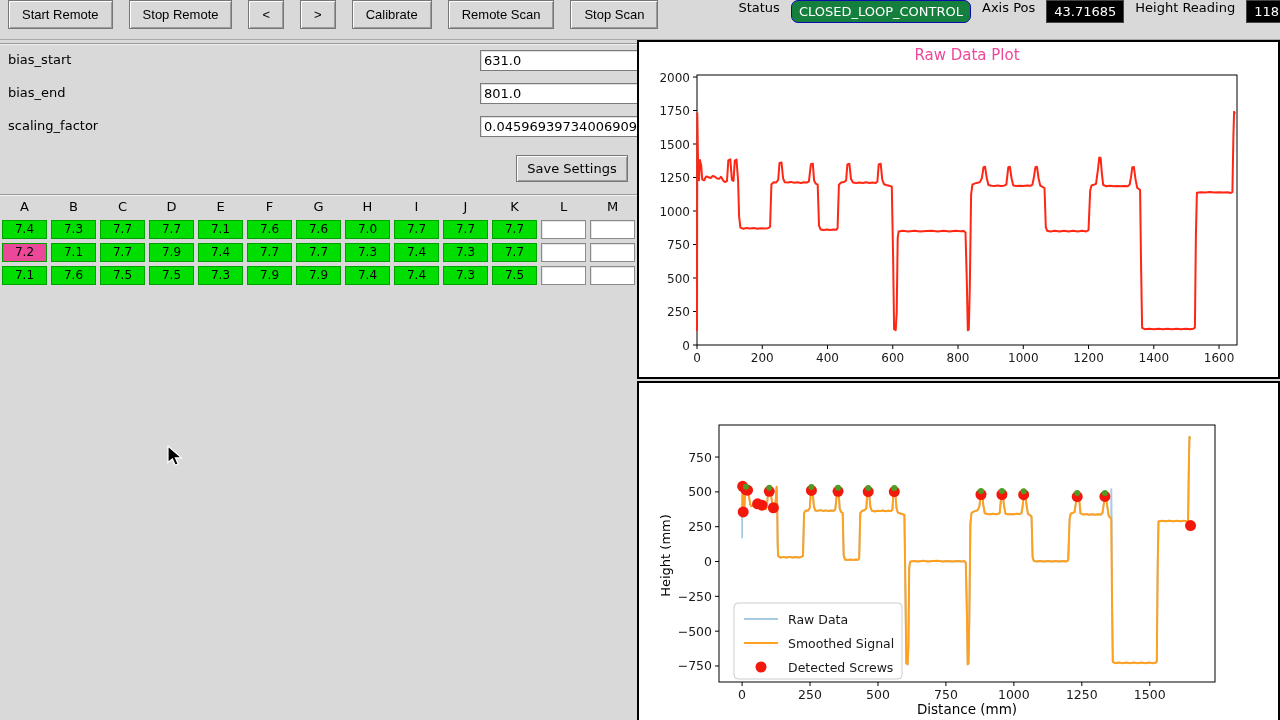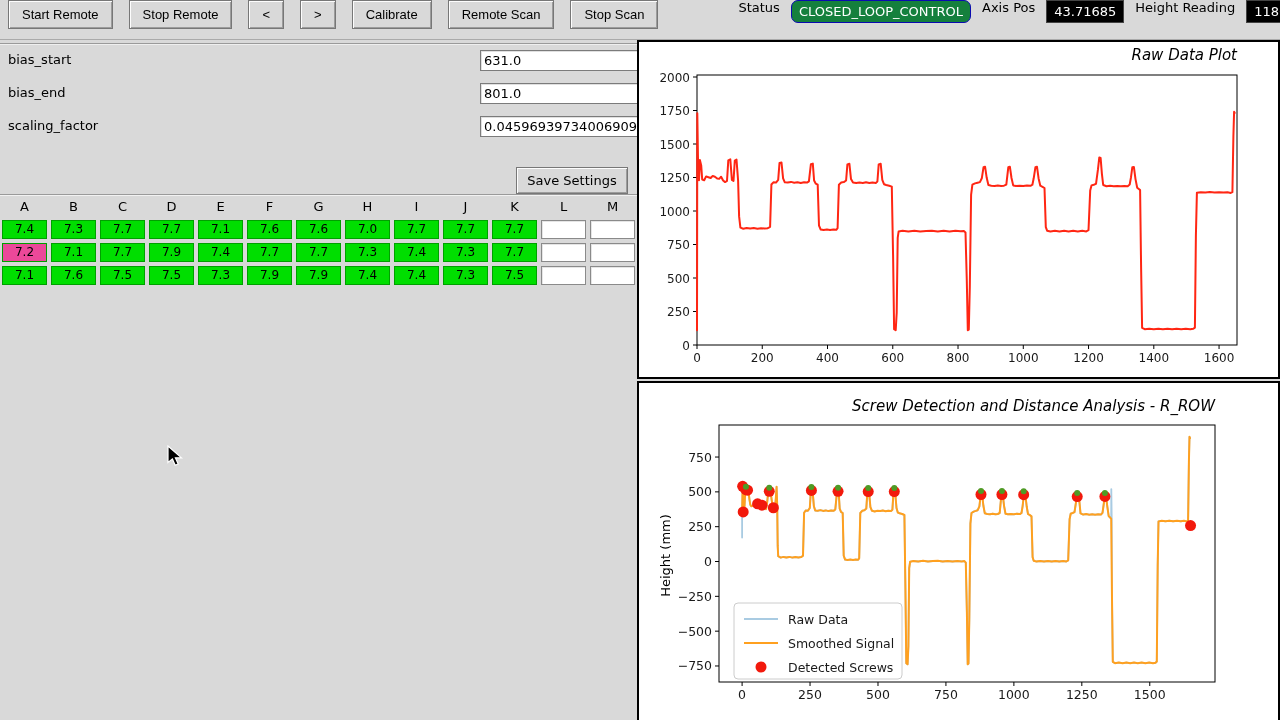--- a/index.html
+++ b/index.html
@@ -14,33 +14,33 @@
   .status-lab{margin-left:64px;}
   .vbox{color:#fff;padding:3px 7px;margin-right:11px;border:1px solid #444;white-space:nowrap;}
   .blue{background:#15803d;border-color:#0b0bb0;border-radius:7px;}
   .black{background:#000;}
   
   .settings-sep{position:absolute;left:0;top:43px;width:637px;border-top:1px solid #9a9a9a;border-bottom:1px solid #efefef;}
   .srow-label{position:absolute;left:8px;font-size:13px;}
   .entry{position:absolute;left:464px;width:157px;height:17px;background:#fff;border:1px solid #7b7b7b;
          box-shadow:inset 1px 1px 0 rgba(0,0,0,.12);font-family:inherit;font-size:13px;padding:1px 3px;margin-left:16px;}
   .savebtn{position:absolute;left:516px;top:155px;width:112px;height:27px;background:#d9d9d9;border:1px solid #777;
-           box-shadow:inset 1px 1px 0 rgba(255,255,255,.95),inset -1px -1px 0 rgba(0,0,0,.28);font-size:13px;font-family:inherit;margin-top:12px;}
+           box-shadow:inset 1px 1px 0 rgba(255,255,255,.95),inset -1px -1px 0 rgba(0,0,0,.28);font-size:13px;font-family:inherit;}
   
   .table-sep{position:absolute;left:0;top:194px;width:637px;border-top:1px solid #9a9a9a;border-bottom:1px solid #f2f2f2;}
   .gridwrap{position:absolute;left:0;top:196px;width:637px;}
   .ghead{display:grid;grid-template-columns:repeat(13,1fr);height:22px;line-height:22px;text-align:center;font-size:13px;}
   .grow{display:grid;grid-template-columns:repeat(13,1fr);height:23px;}
   .gcell{margin:2px;font-size:12px;text-align:center;line-height:17px;border:1px solid #00a000;overflow:hidden;}
   .gcell.empty{background:#fff;border:1px solid #8a8a8a;box-shadow:inset 1px 1px 0 rgba(0,0,0,.1);}
   
   .panel{position:absolute;background:#fff;border:2px solid #000;box-sizing:border-box;}
   #panel-top{left:637px;top:40px;width:643px;height:339px;}
   #panel-bottom{left:637px;top:381px;width:643px;height:342px;}
-  .ptitle{position:absolute;text-align:right;font-size:15px;color:#000000;font-style:italic;}
+  .ptitle{position:absolute;text-align:center;font-size:15px;color:#ec4899;}
   #title-top{left:58px;width:540px;top:4px;}
   #title-bottom{left:80px;width:496px;top:14px;}
   .ylab{position:absolute;left:-34px;top:165px;width:120px;text-align:center;font-size:13px;transform:rotate(-90deg);}
   .xlab{position:absolute;left:80px;width:496px;top:318px;text-align:center;font-size:13.5px;}
   svg{position:absolute;left:0;top:0;}
   svg text{font-family:"DejaVu Sans","Liberation Sans",sans-serif;fill:#1a1a1a;}
   .tick-t{font-size:12px;}
   .tick-b{font-size:12.5px;}
   
   #cursor{position:absolute;left:167px;top:445px;}
@@ -178,21 +178,20 @@
       <text x="51" y="106.50744416873448" text-anchor="end" class="tick-t">1500</text>
       <line x1="54" y1="68.50868486352357" x2="58" y2="68.50868486352357" stroke="#000"></line>
       <text x="51" y="73.00868486352357" text-anchor="end" class="tick-t">1750</text>
       <line x1="54" y1="35.00992555831266" x2="58" y2="35.00992555831266" stroke="#000"></line>
       <text x="51" y="39.50992555831266" text-anchor="end" class="tick-t">2000</text>
       <polyline points="58.0,288.3 58.3,71.2 59.0,116.7 60.0,138.2 60.9,118.1 62.2,123.4 63.2,137.5 65.2,138.2 67.1,134.4 69.4,135.2 71.7,136.0 73.7,133.9 75.9,134.7 78.2,136.6 80.2,136.8 82.1,134.7 84.1,138.5 86.1,140.1 88.0,139.0 89.3,118.4 91.3,117.3 92.9,137.9 94.5,139.0 95.8,118.6 97.5,117.6 99.1,138.5 100.1,174.4 101.4,185.6 104.3,186.7 107.6,186.0 111.2,186.6 114.8,186.0 118.4,186.7 122.0,186.2 125.5,186.6 128.8,186.2 131.1,184.8 132.4,142.5 134.4,140.3 137.0,140.6 139.2,137.9 140.5,121.0 142.5,120.5 144.1,136.3 145.8,140.3 148.7,140.6 152.0,139.9 155.2,140.7 158.5,140.2 161.8,140.9 165.0,140.3 168.0,140.6 169.9,139.3 171.9,122.1 173.8,121.6 175.1,138.5 176.8,141.7 178.7,142.7 180.0,183.7 181.7,187.5 184.6,188.0 187.9,187.5 191.1,188.0 194.4,187.5 197.3,187.8 198.6,186.2 199.9,142.7 202.2,140.6 204.8,140.1 207.1,138.5 208.4,122.4 210.4,121.8 212.0,137.1 214.0,140.6 217.2,141.1 220.5,140.6 223.8,140.9 227.0,140.3 230.3,141.0 233.5,140.5 236.8,140.9 238.4,139.5 239.7,122.4 241.7,121.8 243.3,137.9 245.0,142.2 247.2,143.0 250.2,143.7 252.8,144.6 254.1,214.6 255.1,287.2 256.7,288.3 257.7,270.8 258.7,195.8 259.6,189.6 263.6,188.8 269.4,189.4 275.3,188.7 281.2,189.4 287.1,189.0 292.9,188.7 298.8,189.4 304.7,188.8 310.5,189.4 316.4,188.8 321.6,189.2 324.9,189.0 326.5,190.4 327.8,238.7 328.8,288.3 329.8,287.6 330.8,245.4 332.1,152.9 333.4,142.7 336.0,141.4 338.6,140.7 340.9,140.1 342.8,136.3 344.5,125.3 346.1,124.8 347.7,135.8 349.4,143.0 352.3,143.7 355.6,143.9 358.8,143.4 362.1,143.9 365.0,143.7 367.3,142.7 369.3,125.3 370.9,124.8 372.5,136.0 374.2,143.4 377.1,143.9 380.7,143.7 384.3,143.9 387.9,143.4 391.5,143.8 393.4,142.7 394.7,136.3 396.4,125.3 398.0,124.8 399.6,136.4 401.3,143.7 403.5,144.8 405.5,146.0 406.8,185.1 408.1,188.7 411.4,189.4 415.9,188.8 420.5,189.4 425.1,188.8 429.6,189.4 434.2,188.8 438.8,189.4 443.3,188.8 447.3,189.4 449.5,188.2 451.2,148.6 452.5,143.4 454.8,142.7 457.0,141.9 459.0,127.2 460.3,115.4 461.6,115.9 462.9,131.8 464.2,143.0 467.5,144.2 471.1,143.8 474.7,144.3 478.3,143.9 481.8,144.3 485.4,143.9 488.7,144.2 490.7,142.5 492.0,135.2 493.3,125.3 494.9,125.1 496.5,137.1 498.2,145.7 499.8,147.0 501.1,148.1 502.1,225.3 503.1,285.8 505.7,287.2 510.2,286.7 514.8,287.2 519.4,286.7 523.9,287.2 528.5,286.7 533.1,287.2 537.6,286.7 542.2,287.2 546.8,286.7 551.3,287.2 554.3,286.8 555.9,285.6 556.9,193.1 557.9,150.8 561.8,150.2 566.4,150.6 570.9,150.1 575.5,150.6 580.1,150.2 584.6,150.6 588.5,150.2 591.8,150.9 593.4,150.2 594.4,94.0 595.1,69.8 595.7,70.9" fill="none" stroke="#ff2613" stroke-width="2" stroke-linejoin="round" stroke-linecap="round"></polyline>
     </svg>
 </div>
 
 <div class="panel" id="panel-bottom">
-  <div class="ptitle" id="title-bottom">Screw Detection and Distance Analysis - R_ROW</div>
   <div class="ylab">Height (mm)</div>
   <svg id="svg-bottom" width="639" height="338">
       <rect x="80" y="42" width="496" height="257" fill="#fff" stroke="#000" stroke-width="1"></rect>
       <line x1="103.1013698630137" y1="299" x2="103.1013698630137" y2="303" stroke="#000"></line>
       <text x="103.1013698630137" y="316" text-anchor="middle" class="tick-b">0</text>
       <line x1="171.04657534246576" y1="299" x2="171.04657534246576" y2="303" stroke="#000"></line>
       <text x="171.04657534246576" y="316" text-anchor="middle" class="tick-b">250</text>
       <line x1="238.9917808219178" y1="299" x2="238.9917808219178" y2="303" stroke="#000"></line>
       <text x="238.9917808219178" y="316" text-anchor="middle" class="tick-b">500</text>
       <line x1="306.93698630136987" y1="299" x2="306.93698630136987" y2="303" stroke="#000"></line>
@@ -249,17 +248,18 @@
       <circle cx="438.20712328767127" cy="110.11544715447152" r="3" fill="#4e9b25"></circle>
       <circle cx="465.9287671232877" cy="109.9761517615176" r="3" fill="#4e9b25"></circle>
       <rect x="95" y="220" width="168" height="76" rx="4" fill="#fff" fill-opacity="0.88" stroke="#cccccc"></rect>
       <line x1="105" y1="236" x2="139" y2="236" stroke="#a9cbe2" stroke-width="2.2"></line>
       <text x="149" y="240.5" class="tick-b">Raw Data</text>
       <line x1="105" y1="260" x2="139" y2="260" stroke="#ffa01f" stroke-width="2.2"></line>
       <text x="149" y="264.5" class="tick-b">Smoothed Signal</text>
       <circle cx="122" cy="284" r="5.5" fill="#f2190c"></circle>
       <text x="149" y="288.5" class="tick-b">Detected Screws</text>
     </svg>
+  <div class="xlab">Distance (mm)</div>
 </div>
 
 <svg id="cursor" width="20" height="24">
   <path d="M1,1 L1,17.5 L5.4,13.9 L8.2,20.3 L11.2,19 L8.4,12.8 L14.5,12.8 Z" fill="#000" stroke="#fff" stroke-width="1.2"></path>
 </svg>
 
 </body></html>

